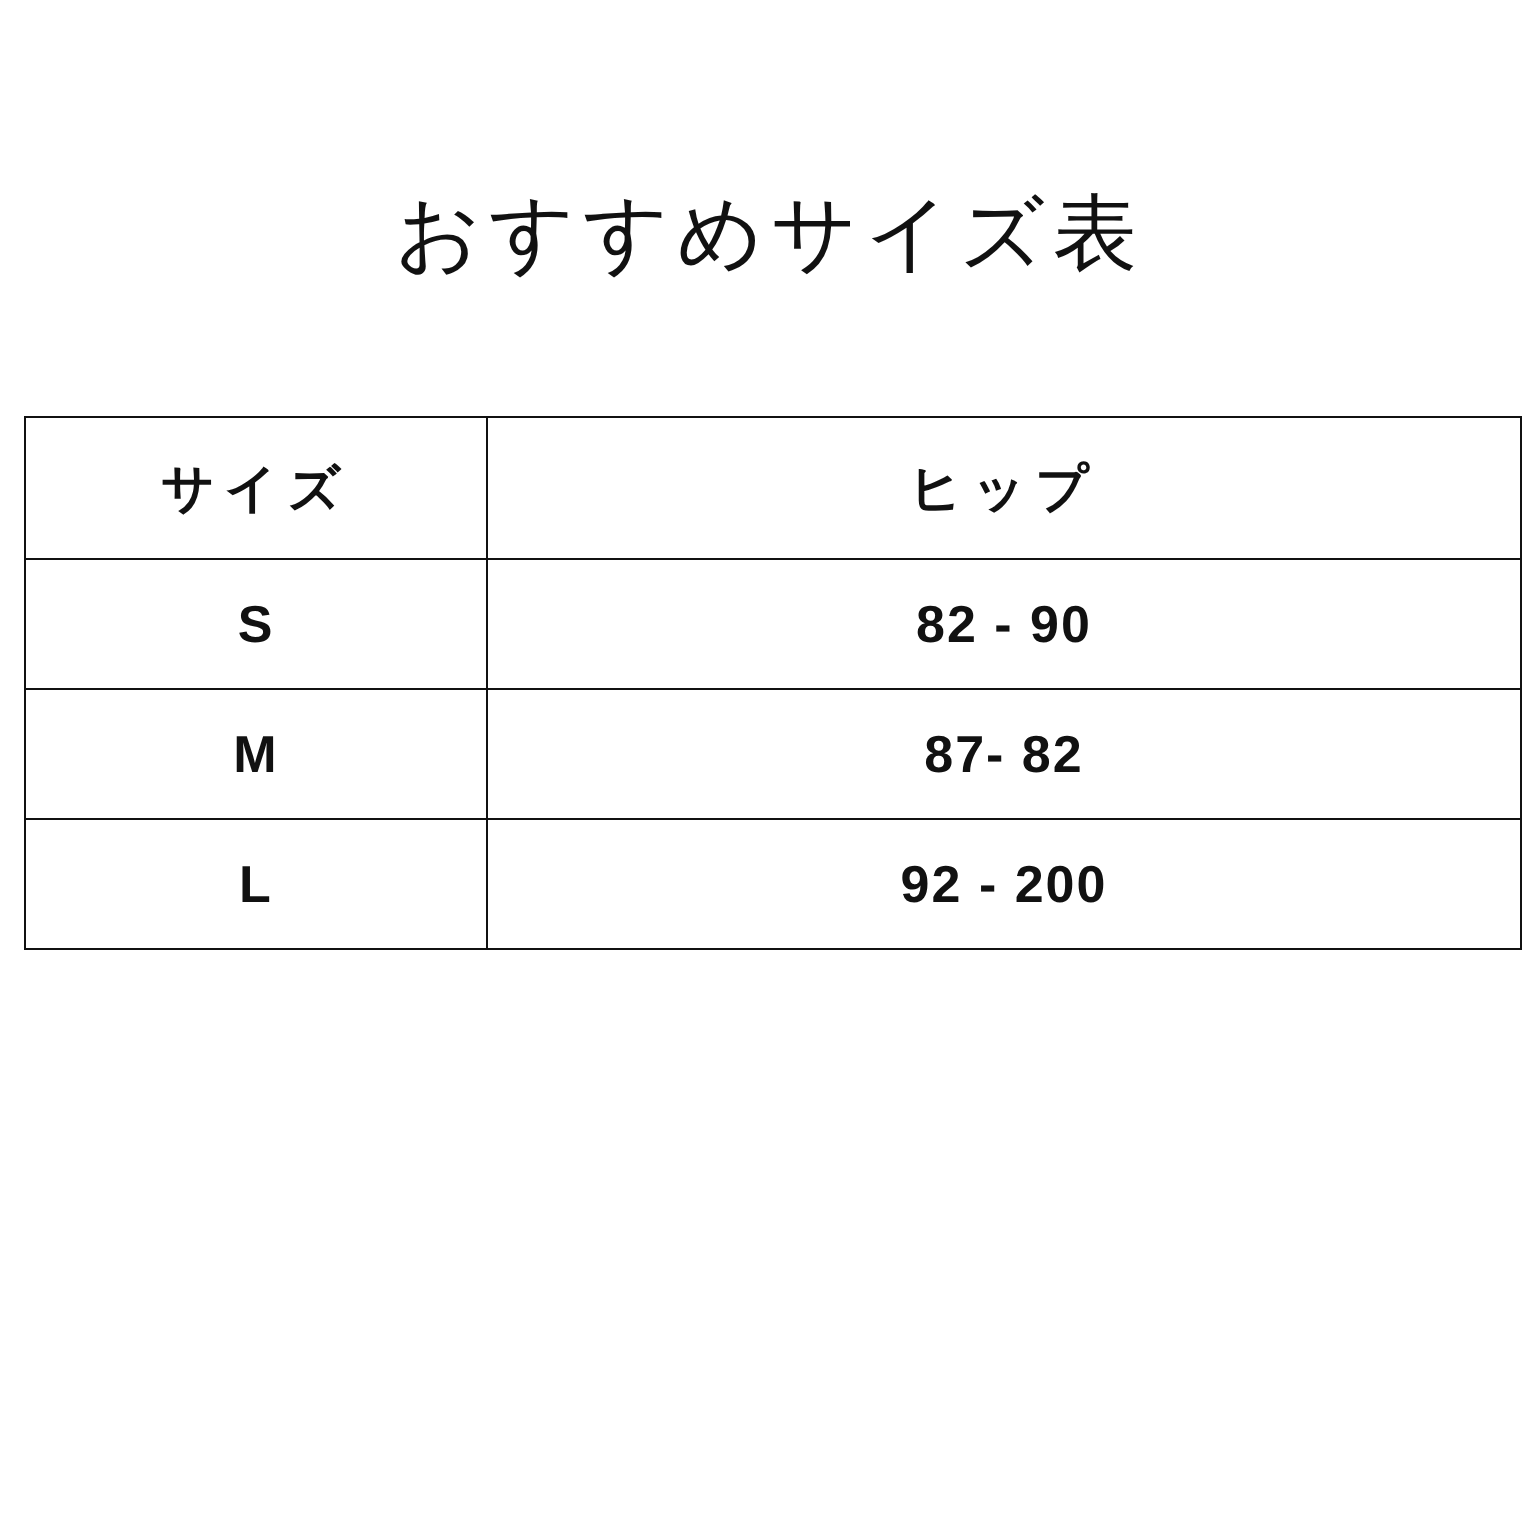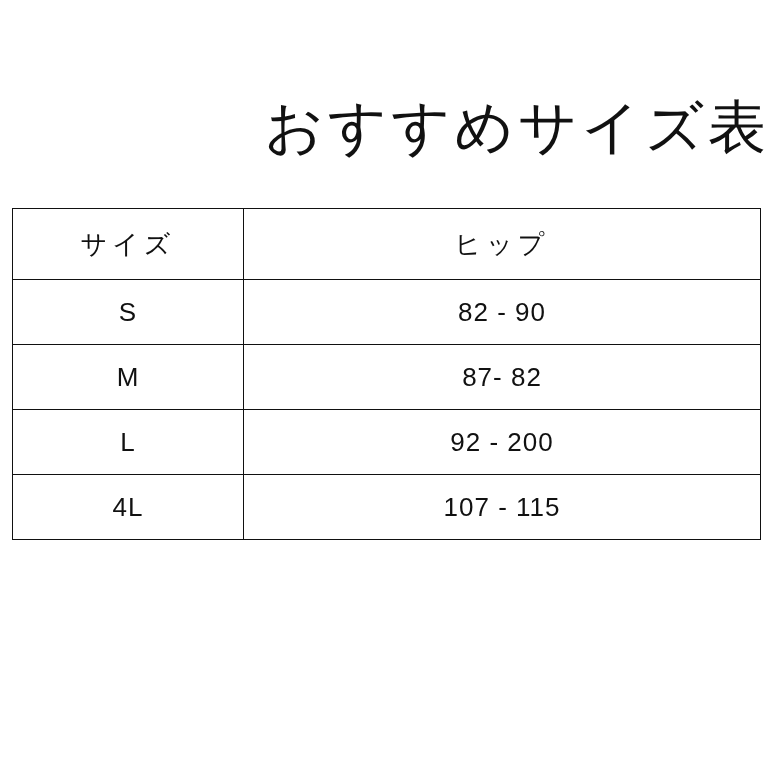--- a/index.html
+++ b/index.html
@@ -18,40 +18,40 @@
     position: relative;
     width: 770px;
     height: 770px;
     box-sizing: border-box;
   }
   .title {
     position: absolute;
     top: 92px;
     left: 0;
     width: 770px;
-    text-align: right;
-    font-size: 58px;
+    text-align: center;
+    font-size: 42px;
     letter-spacing: 4px;
     font-weight: 400;
     color: #111111;
     line-height: 1.2;
   }
   .size-table {
     position: absolute;
     top: 208px;
     left: 12px;
     width: 746px;
     border-collapse: collapse;
     table-layout: fixed;
   }
   .size-table td {
     border: 1px solid #111111;
     text-align: center;
     font-size: 26px;
-    font-weight: 400;
+    font-weight: 700;
     color: #111111;
     height: 64px;
     padding: 0;
     letter-spacing: 1px;
   }
   .size-table tr.header-row td {
     height: 70px;
     letter-spacing: 5px;
     font-size: 26px;
   }
@@ -80,20 +80,16 @@
         <td class="col-hip">82 - 90</td>
       </tr>
       <tr>
         <td class="col-size">M</td>
         <td class="col-hip">87- 82</td>
       </tr>
       <tr>
         <td class="col-size">L</td>
         <td class="col-hip">92 - 200</td>
       </tr>
-      <tr>
-        <td class="col-size">4L</td>
-        <td class="col-hip">107 - 115</td>
-      </tr>
     </tbody>
   </table>
 
 </div>
 
 </body></html>

